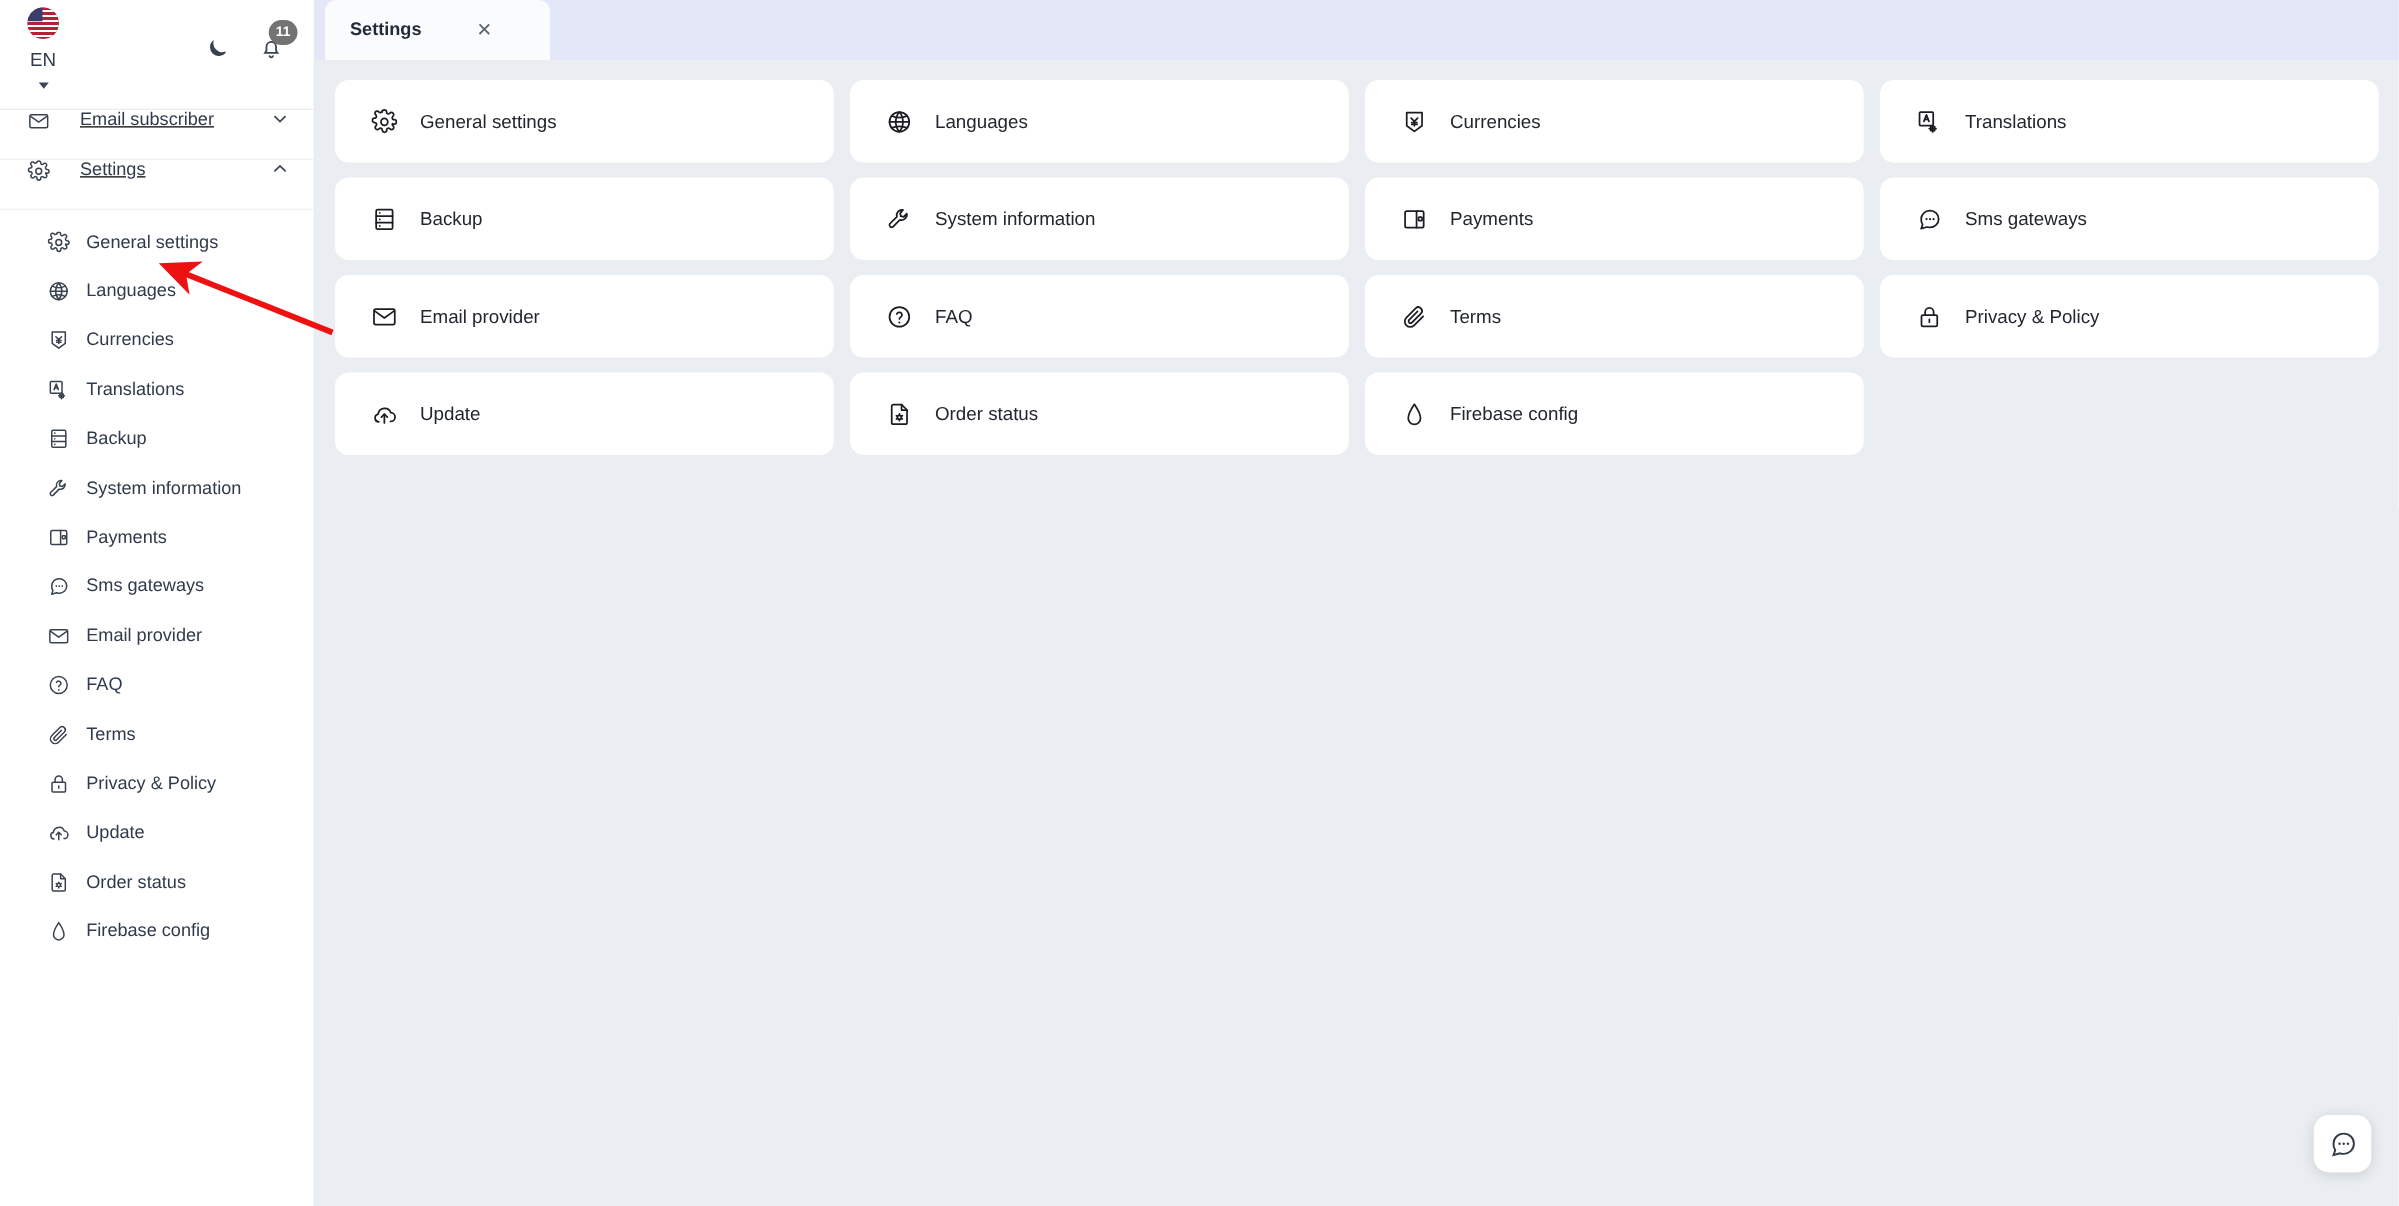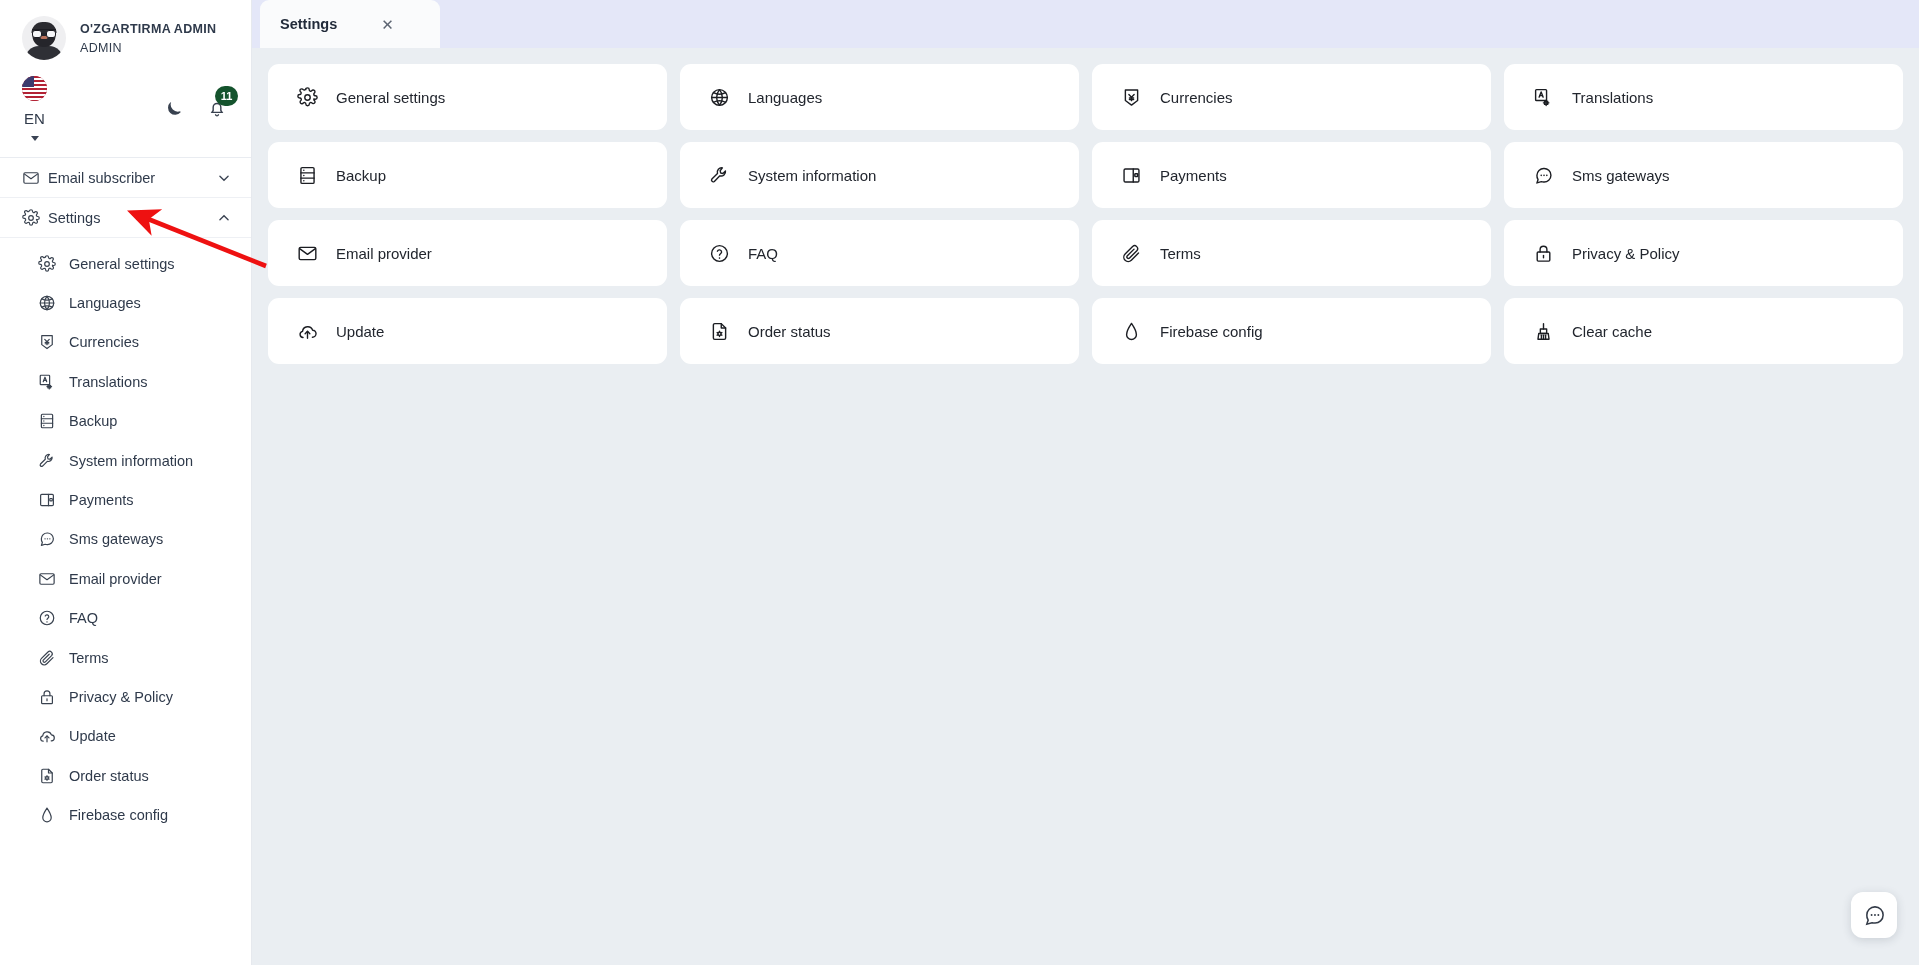--- a/index.html
+++ b/index.html
@@ -92,31 +92,31 @@
     width: 0; height: 0; border-left: 4px solid transparent;
     border-right: 4px solid transparent; border-top: 5px solid #3a4354;
   }
   .toolbar-spacer { flex: 1; }
   .icon-btn {
     display: flex; align-items: center; justify-content: center;
     cursor: pointer; position: relative; color: #38414f;
   }
   .badge {
     position: absolute; top: -13px; right: -11px;
-    background: #14532d; color: #fff; font-size: 11px; font-weight: bold;
+    background: #737373; color: #fff; font-size: 11px; font-weight: bold;
     min-width: 23px; height: 20px; border-radius: 10px;
     display: flex; align-items: center; justify-content: center;
     padding: 0 5px;
   }
 
   .nav { flex: 1; overflow: hidden; padding-top: 0; }
   .nav-group-header {
-    display: flex; align-items: center; gap: 8px;
+    display: flex; gap: 24px;
     padding: 0 20px 0 22px; height: 40px;
-    cursor: pointer; border-bottom: 1px solid #eef0f4;
+    cursor: pointer; border-bottom: 1px solid #eef0f4; text-decoration: underline;
   }
   .nav-group-header .gi { color: #39424f; display: flex; flex: none; }
   .nav-group-header .gl {
     flex: 1; font-size: 14.5px; color: #2f3a4b; font-weight: 500;
   }
   .chev { color: #3b4453; display: flex; }
   .nav-sub { padding: 6px 0 0 0; }
   .nav-item {
     display: flex; align-items: center; gap: 13px;
     height: 39.4px; padding-left: 38px; cursor: pointer;
@@ -187,34 +187,20 @@
     pointer-events: none; z-index: 50;
   }
 </style>
 </head>
 <body>
 
 <div class="app">
 
   <aside class="sidebar">
 
-    <div class="profile-row">
-      <div class="avatar">
-        <div class="body"></div>
-        <div class="face"></div>
-        <div class="beard"></div>
-        <div class="mouth"></div>
-        <div class="hair"></div>
-        <div class="glasses"></div>
-      </div>
-      <div class="profile-text">
-        <div class="profile-name">O'ZGARTIRMA ADMIN</div>
-        <div class="profile-role">ADMIN</div>
-      </div>
-    </div>
 
     <div class="toolbar-row">
       <div class="lang-select">
         <span class="flag">
           <span class="stripes"></span>
             <span class="canton"></span>
         </span>
         <span class="lang-label">EN</span>
         <span class="caret-down"></span>
       </div>
@@ -592,33 +578,20 @@
             <span class="cl">Order status</span>
           </div>
           <div class="card">
             <span class="ci">
               <svg width="21" height="21" viewBox="0 0 24 24" fill="none" stroke="currentColor" stroke-width="1.6" stroke-linecap="round" stroke-linejoin="round">
                 <path d="M12 21.2a5.6 5.6 0 0 0 5.6-5.6c0-4.5-5.6-12.8-5.6-12.8S6.4 11.1 6.4 15.6A5.6 5.6 0 0 0 12 21.2z"></path>
               </svg>
             </span>
             <span class="cl">Firebase config</span>
           </div>
-          <div class="card">
-            <span class="ci">
-              <svg width="21" height="21" viewBox="0 0 24 24" fill="none" stroke="currentColor" stroke-width="1.6" stroke-linecap="round" stroke-linejoin="round">
-                <path d="M12 3v6.2"></path>
-                <path d="M6.6 14.2h10.8l.9 6.6H5.7z"></path>
-                <path d="M8.4 9.2h7.2v5H8.4z"></path>
-                <path d="M9.6 16.3v4.5"></path>
-                <path d="M12 16.3v4.5"></path>
-                <path d="M14.4 16.3v4.5"></path>
-              </svg>
-            </span>
-            <span class="cl">Clear cache</span>
-          </div>
         </div>
     </div>
 
 
     <div class="chat-fab">
       <svg width="23" height="23" viewBox="0 0 24 24" fill="none" stroke="currentColor" stroke-width="1.6">
         <path d="M21 11.5a8.4 8.4 0 0 1-9 8.4 9.6 9.6 0 0 1-2.7-.4L4 21l1.4-4.2A8.3 8.3 0 0 1 4 11.5 8.4 8.4 0 0 1 12.5 3 8.4 8.4 0 0 1 21 11.5z"></path>
         <circle cx="9" cy="11.5" r="1" fill="currentColor" stroke="none"></circle>
         <circle cx="12.5" cy="11.5" r="1" fill="currentColor" stroke="none"></circle>
         <circle cx="16" cy="11.5" r="1" fill="currentColor" stroke="none"></circle>

